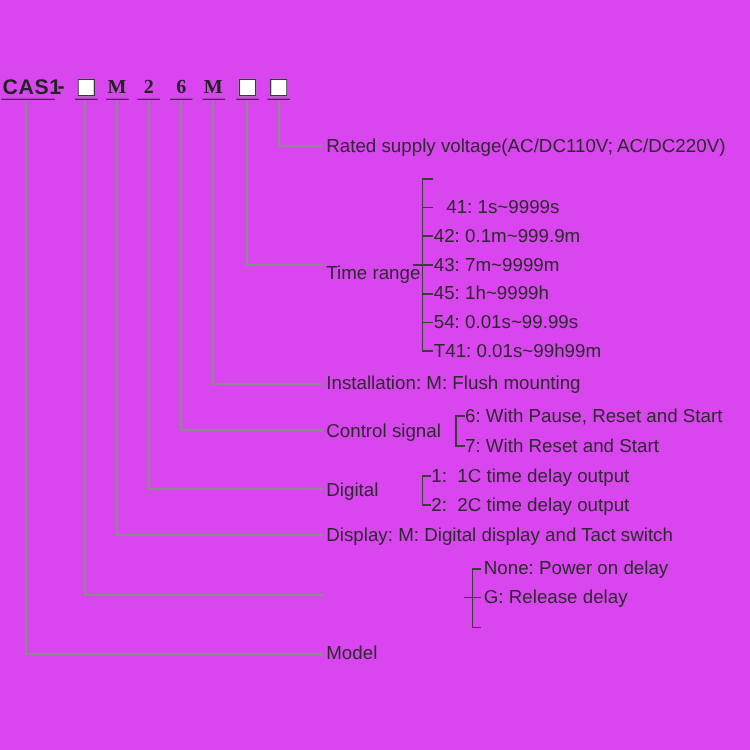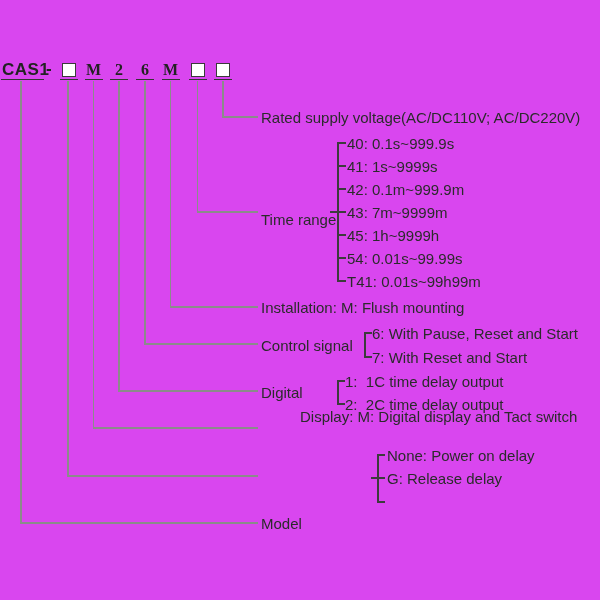--- a/index.html
+++ b/index.html
@@ -61,38 +61,37 @@
   <span class="underline" style="left:84.5px;width:18px;"></span>
   <span class="underline" style="left:110px;width:18px;"></span>
   <span class="underline" style="left:136px;width:18px;"></span>
   <span class="underline" style="left:161.5px;width:18px;"></span>
   <span class="underline" style="left:188.5px;width:18px;"></span>
   <span class="underline" style="left:214px;width:18px;"></span>
 
   <span class="label" style="left:261px;top:117px;">Rated supply voltage(AC/DC110V; AC/DC220V)</span>
 
   <span class="label" style="left:261px;top:219px;">Time range</span>
-  <span class="opt" style="left:347px;top:143px;">40: 0.1s~999.9s</span>
-  <span class="opt" style="left:347px;top:166px;">41: 1s~9999s</span>
+  <span class="opt" style="left:357px;top:166px;">41: 1s~9999s</span>
   <span class="opt" style="left:347px;top:189px;">42: 0.1m~999.9m</span>
   <span class="opt" style="left:347px;top:212px;">43: 7m~9999m</span>
   <span class="opt" style="left:347px;top:235px;">45: 1h~9999h</span>
   <span class="opt" style="left:347px;top:258px;">54: 0.01s~99.99s</span>
   <span class="opt" style="left:347px;top:281px;">T41: 0.01s~99h99m</span>
 
   <span class="label" style="left:261px;top:307px;">Installation: M: Flush mounting</span>
 
   <span class="label" style="left:261px;top:345px;">Control signal</span>
   <span class="opt" style="left:372px;top:333px;">6: With Pause, Reset and Start</span>
   <span class="opt" style="left:372px;top:357px;">7: With Reset and Start</span>
 
   <span class="label" style="left:261px;top:392px;">Digital</span>
   <span class="opt" style="left:345px;top:381px;">1:  1C time delay output</span>
   <span class="opt" style="left:345px;top:404px;">2:  2C time delay output</span>
 
-  <span class="label" style="left:261px;top:416px;margin-left:39px;">Display: M: Digital display and Tact switch</span>
+  <span class="label" style="left:261px;top:428px;">Display: M: Digital display and Tact switch</span>
 
   <span class="opt" style="left:387px;top:455px;">None: Power on delay</span>
   <span class="opt" style="left:387px;top:478px;">G: Release delay</span>
 
   <span class="label" style="left:261px;top:523px;">Model</span>
 
 </div>
 
 </body></html>

